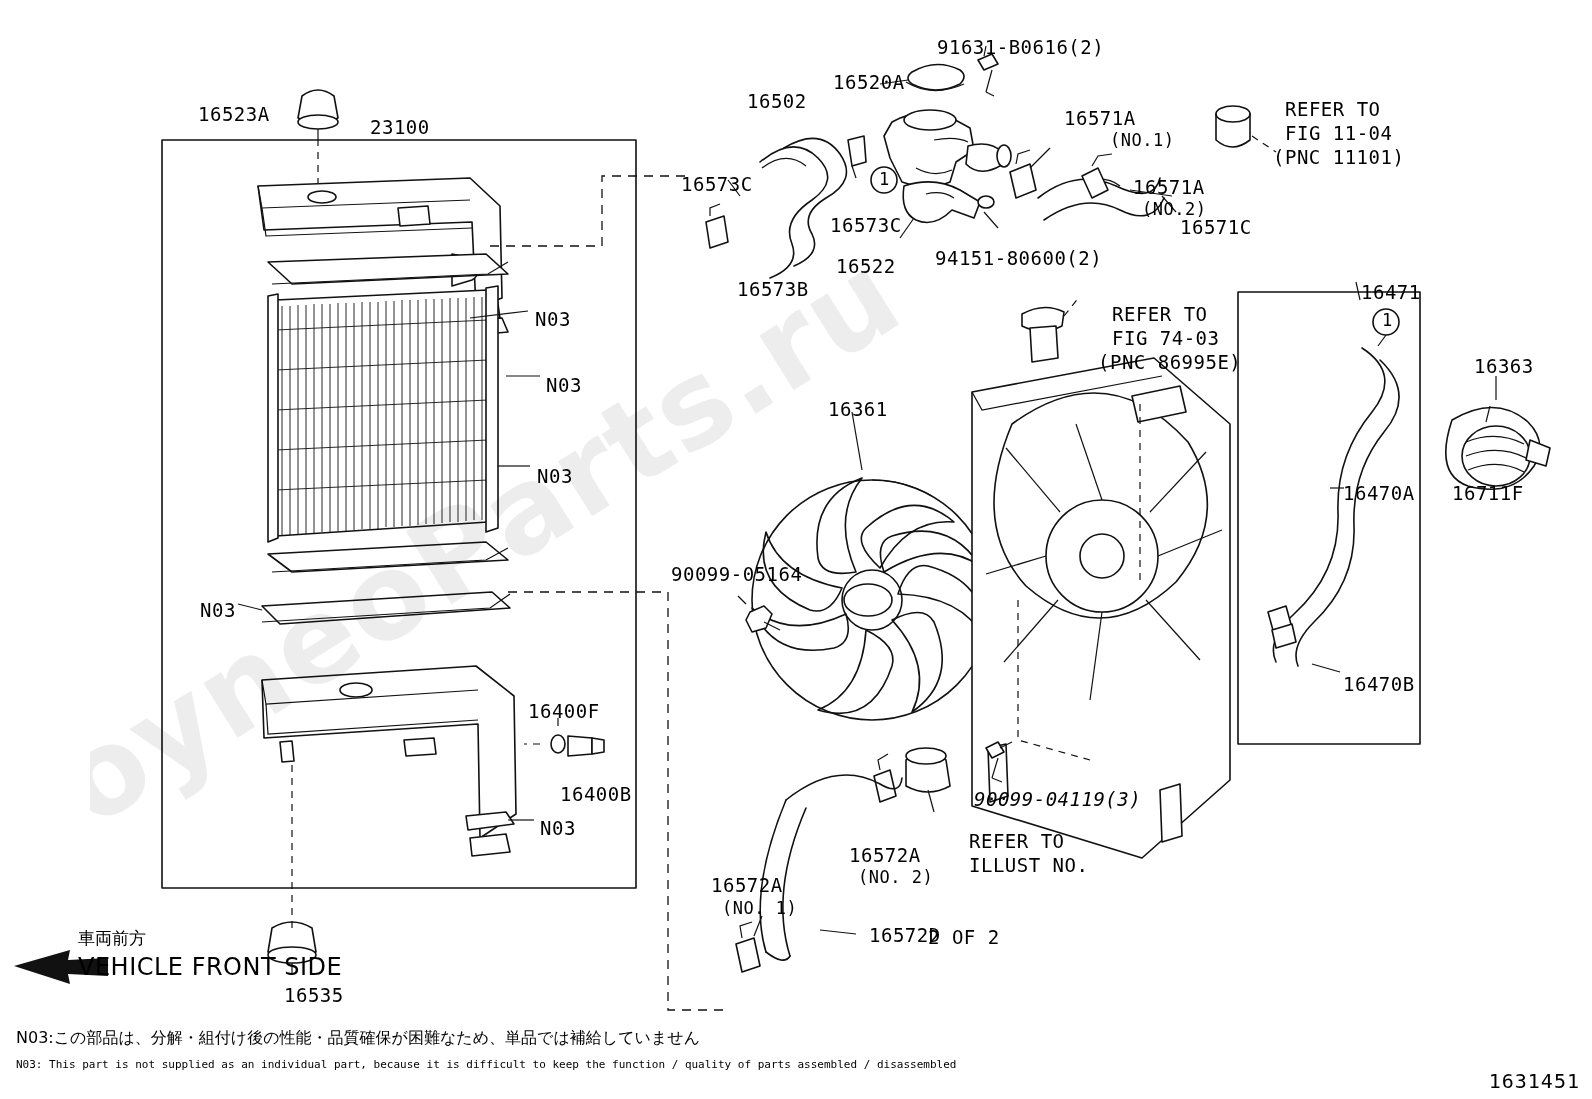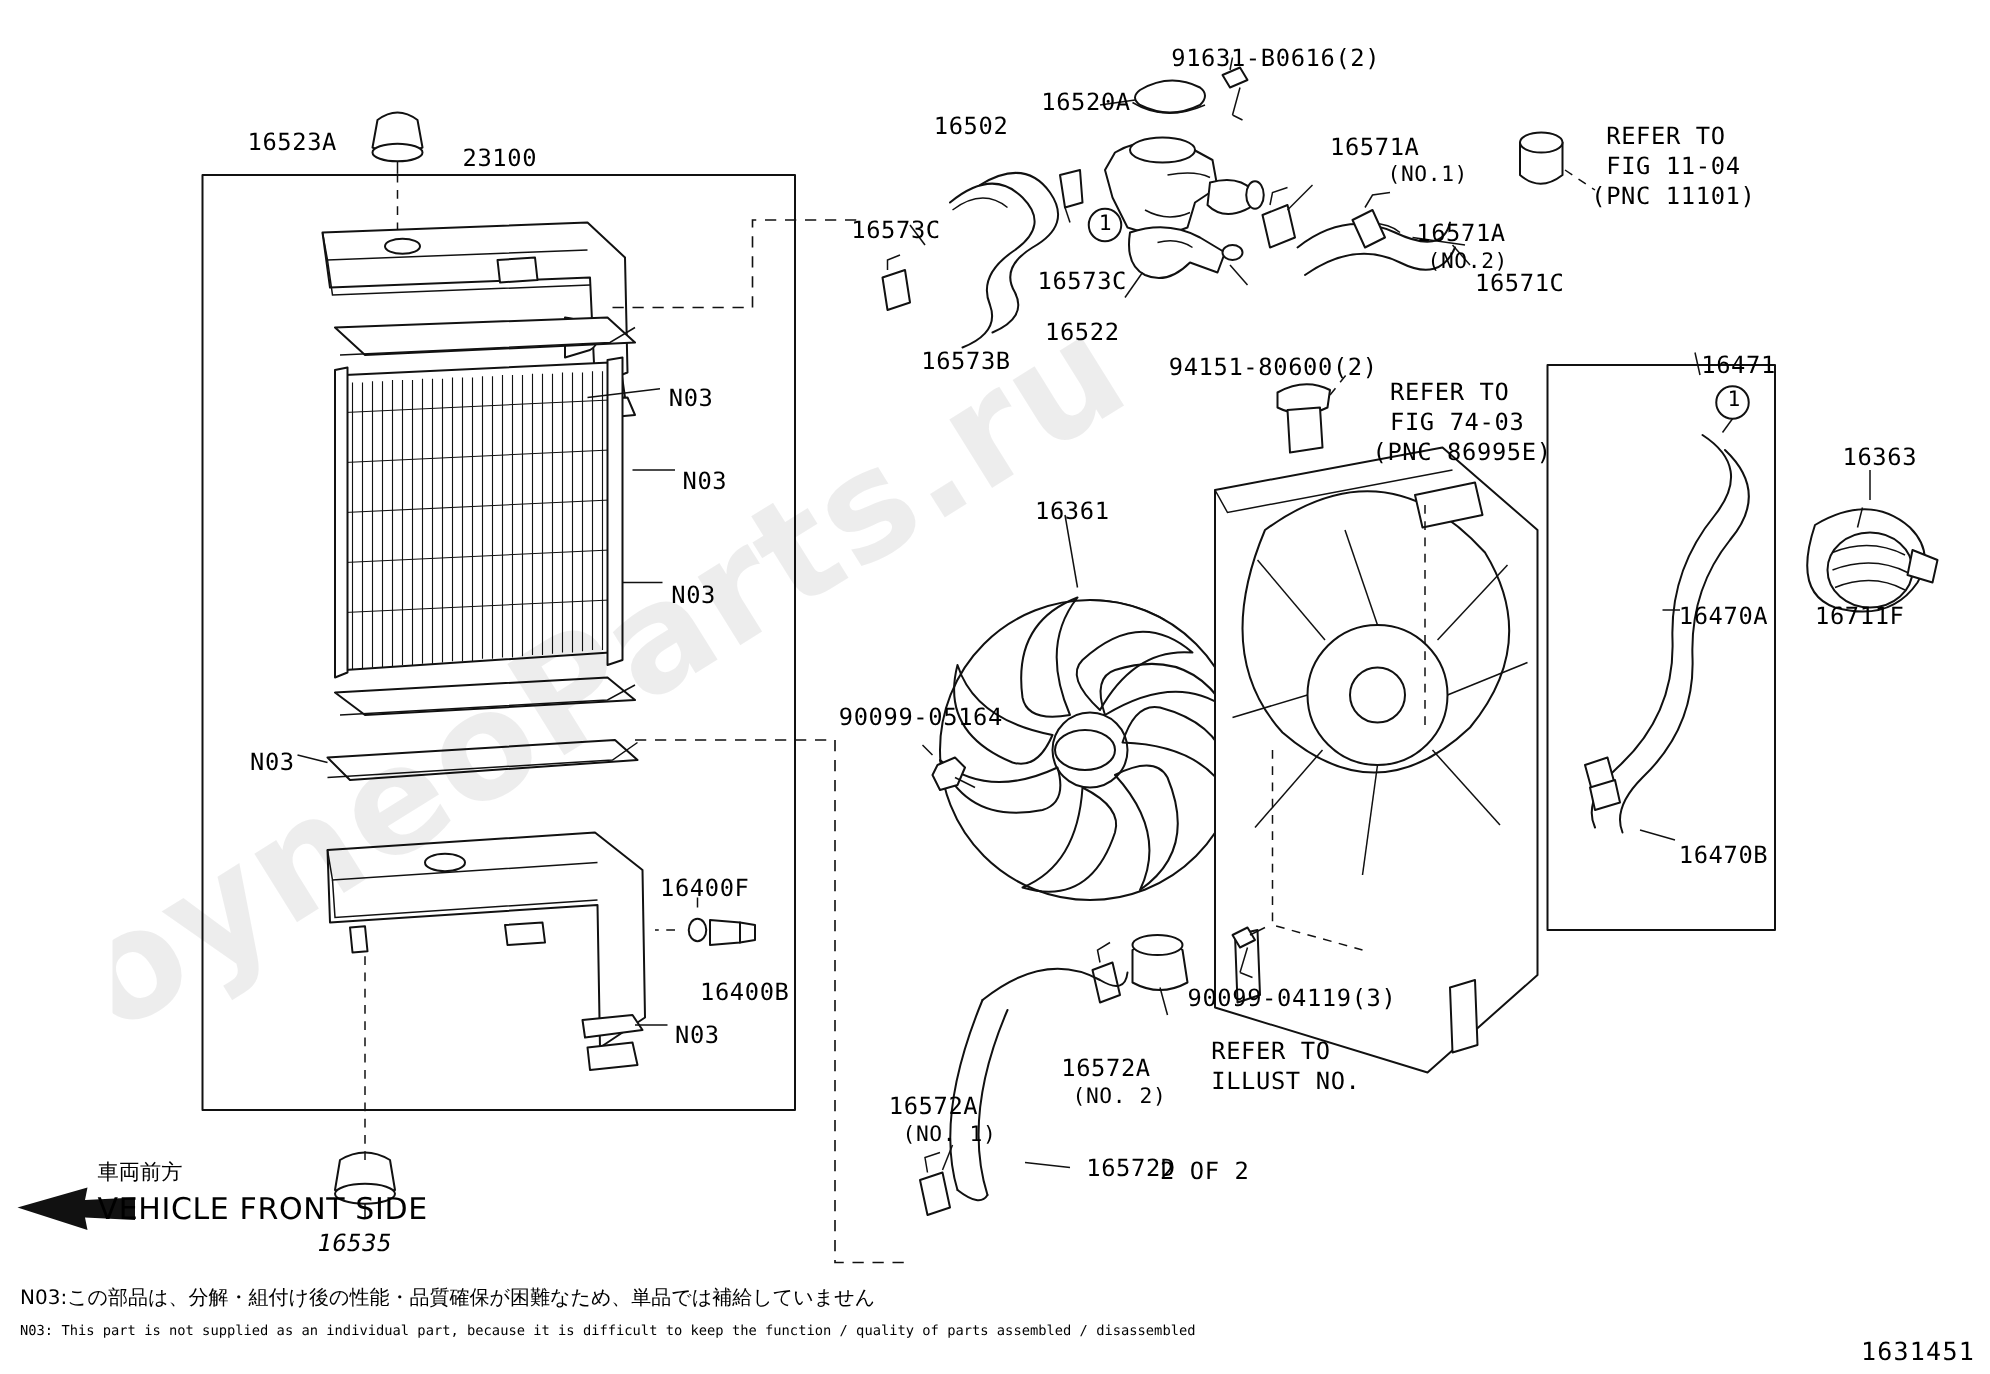--- a/index.html
+++ b/index.html
@@ -316,52 +316,52 @@
   <div class="lbl" style="left:737px;top:278px;">16573B</div>
   <div class="lbl" style="left:747px;top:90px;">16502</div>
   <div class="lbl" style="left:833px;top:71px;">16520A</div>
   <div class="lbl" style="left:937px;top:36px;">91631-B0616(2)</div>
   <div class="lbl" style="left:1064px;top:107px;">16571A</div>
   <div class="lbl sm" style="left:1073px;top:130px;margin-left:37px;">(NO.1)</div>
   <div class="lbl" style="left:1133px;top:176px;">16571A</div>
   <div class="lbl sm" style="left:1142px;top:199px;">(NO.2)</div>
   <div class="lbl" style="left:1180px;top:216px;">16571C</div>
   <div class="lbl" style="left:836px;top:255px;">16522</div>
-  <div class="lbl" style="left:935px;top:247px;margin-top:36px;">94151-80600(2)</div>
+  <div class="lbl" style="left:935px;top:247px;">94151-80600(2)</div>
 
   <div class="lbl" style="left:1285px;top:98px;">REFER TO</div>
   <div class="lbl" style="left:1285px;top:122px;">FIG 11-04</div>
   <div class="lbl" style="left:1273px;top:146px;">(PNC 11101)</div>
 
   <div class="lbl" style="left:1112px;top:303px;">REFER TO</div>
   <div class="lbl" style="left:1112px;top:327px;">FIG 74-03</div>
   <div class="lbl" style="left:1098px;top:351px;">(PNC 86995E)</div>
 
   <div class="lbl" style="left:1361px;top:281px;">16471</div>
   <div class="lbl" style="left:1474px;top:355px;">16363</div>
   <div class="lbl" style="left:1343px;top:482px;">16470A</div>
   <div class="lbl" style="left:1452px;top:482px;">16711F</div>
   <div class="lbl" style="left:1343px;top:673px;">16470B</div>
 
   <div class="lbl" style="left:828px;top:398px;">16361</div>
   <div class="lbl" style="left:671px;top:563px;">90099-05164</div>
-  <div class="lbl" style="left:950px;top:788px;">90099-04119(3)</div>
+  <div class="lbl" style="left:974px;top:788px;font-style:italic;">90099-04119(3)</div>
 
   <div class="lbl" style="left:849px;top:844px;">16572A</div>
   <div class="lbl sm" style="left:858px;top:867px;">(NO. 2)</div>
   <div class="lbl" style="left:969px;top:830px;">REFER TO</div>
   <div class="lbl" style="left:969px;top:854px;">ILLUST NO.</div>
   <div class="lbl" style="left:928px;top:878px;margin-top:48px;">2 OF 2</div>
   <div class="lbl" style="left:711px;top:874px;">16572A</div>
   <div class="lbl sm" style="left:722px;top:898px;text-align:center;">(NO. 1)</div>
   <div class="lbl" style="left:869px;top:924px;">16572D</div>
 
   <div class="lbl" style="left:528px;top:700px;">16400F</div>
   <div class="lbl" style="left:560px;top:783px;">16400B</div>
-  <div class="lbl" style="left:254px;top:984px;font-style:italic;">16535</div>
+  <div class="lbl" style="left:284px;top:984px;">16535</div>
 
   <div class="lbl" style="left:535px;top:308px;">N03</div>
   <div class="lbl" style="left:546px;top:374px;">N03</div>
   <div class="lbl" style="left:537px;top:465px;">N03</div>
   <div class="lbl" style="left:200px;top:599px;">N03</div>
   <div class="lbl" style="left:540px;top:817px;">N03</div>
 
   <div class="lbl" style="left:879px;top:169px;font-size:17px;">1</div>
   <div class="lbl" style="left:1382px;top:310px;font-size:17px;">1</div>
 

